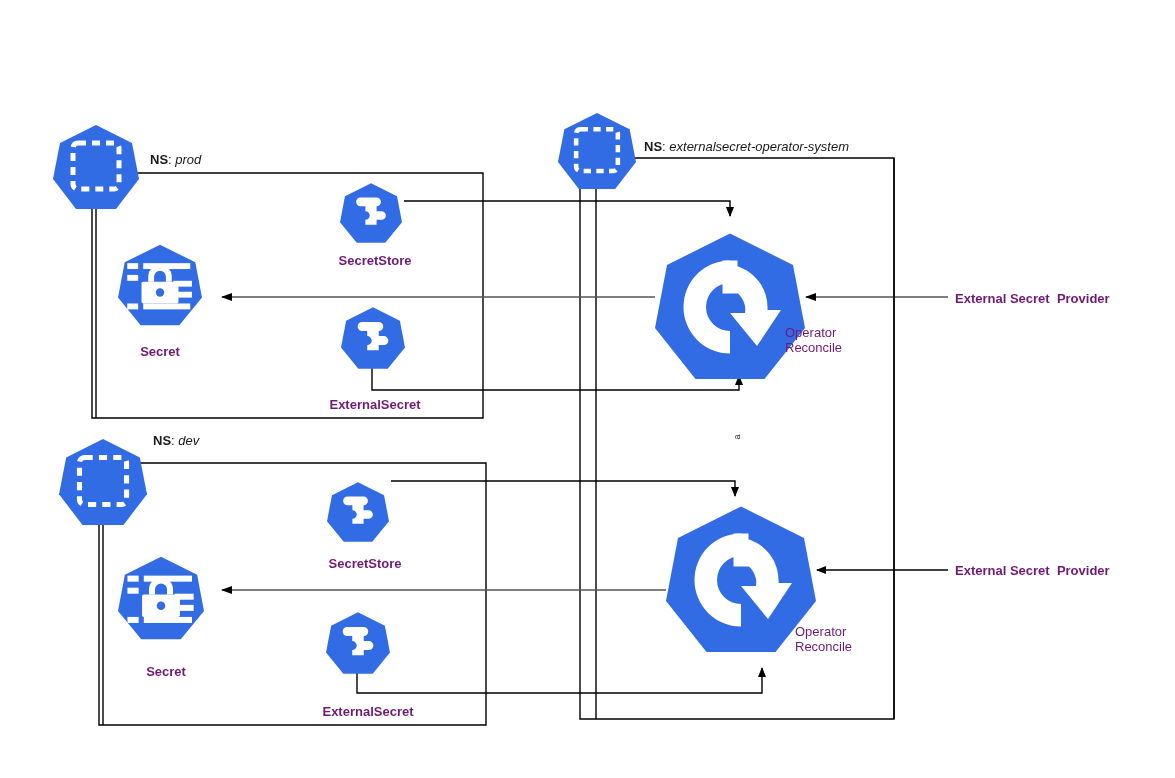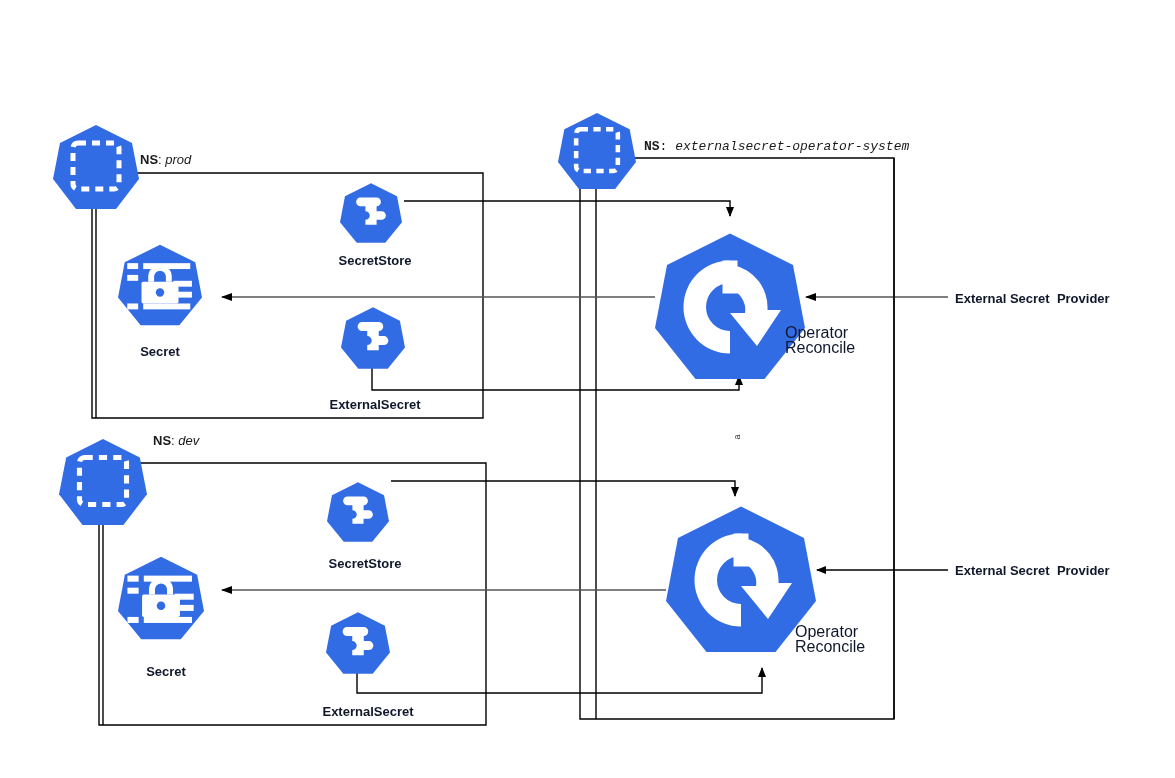--- a/index.html
+++ b/index.html
@@ -1,22 +1,22 @@
 <!DOCTYPE html>
 <html><head>
 <meta charset="utf-8">
 <style>
   html,body{margin:0;padding:0;background:#ffffff;}
   body{font-family:"Liberation Sans",sans-serif;}
   #canvas{position:relative;width:1175px;height:778px;background:#ffffff;overflow:hidden;}
   #wires{position:absolute;left:0;top:0;width:1175px;height:778px;}
   .node{position:absolute;}
   .node svg{display:block;}
-  .lbl{position:absolute;font-size:13px;font-weight:bold;color:#0f172a;white-space:nowrap;text-align:center;}
-  .lbl.reg{font-weight:normal;font-size:16px;line-height:15px;}
+  .lbl{position:absolute;font-size:13px;font-weight:bold;color:#701a75;white-space:nowrap;text-align:center;}
+  .lbl.reg{font-weight:normal;font-size:13px;line-height:15px;}
   .nslbl{position:absolute;font-size:13px;color:#1a1a1a;white-space:nowrap;}
   .nslbl b{font-weight:bold;}
   .nslbl i{font-style:italic;}
   .tiny{position:absolute;font-size:9px;color:#333;transform:rotate(-90deg);}
 </style>
 </head>
 <body>
 
 <div id="canvas">
 
@@ -63,31 +63,31 @@
 
     <path d="M894,158 L894,719" stroke="#000000" stroke-width="1.4" fill="none"></path>
   </svg>
 
   <div class="node" style="left:53px;top:123px;">
     <svg width="86" height="88" viewBox="0 0 86 88">
       <polygon points="43,2 79,20 86,56 63,86 23,86 0,56 7,20" fill="#326CE5"></polygon>
       <rect x="20" y="20" width="46" height="46" rx="5" ry="5" fill="none" stroke="#ffffff" stroke-width="5" stroke-dasharray="8 6"></rect>
     </svg>
   </div>
-  <div class="nslbl" style="left:140px;top:152px;">
+  <div class="nslbl" style="left:150px;top:152px;">
     <b>NS</b><span>: </span><i>prod</i>
   </div>
 
   <div class="node" style="left:558px;top:111px;">
     <svg width="78" height="80" viewBox="0 0 86 88">
       <polygon points="43,2 79,20 86,56 63,86 23,86 0,56 7,20" fill="#326CE5"></polygon>
       <rect x="20" y="20" width="46" height="46" rx="5" ry="5" fill="none" stroke="#ffffff" stroke-width="5" stroke-dasharray="8 6"></rect>
     </svg>
   </div>
-  <div class="nslbl" style="left:644px;top:139px;font-family:Liberation Mono, monospace;">
+  <div class="nslbl" style="left:644px;top:139px;">
     <b>NS</b><span>: </span><i>externalsecret-operator-system</i>
   </div>
 
   <div class="node" style="left:58px;top:437px;">
     <svg width="90" height="90" viewBox="0 0 86 88">
       <polygon points="43,2 79,20 86,56 63,86 23,86 0,56 7,20" fill="#326CE5"></polygon>
       <rect x="20" y="20" width="46" height="46" rx="5" ry="5" fill="none" stroke="#ffffff" stroke-width="5" stroke-dasharray="8 6"></rect>
     </svg>
   </div>
   <div class="nslbl" style="left:153px;top:433px;">

